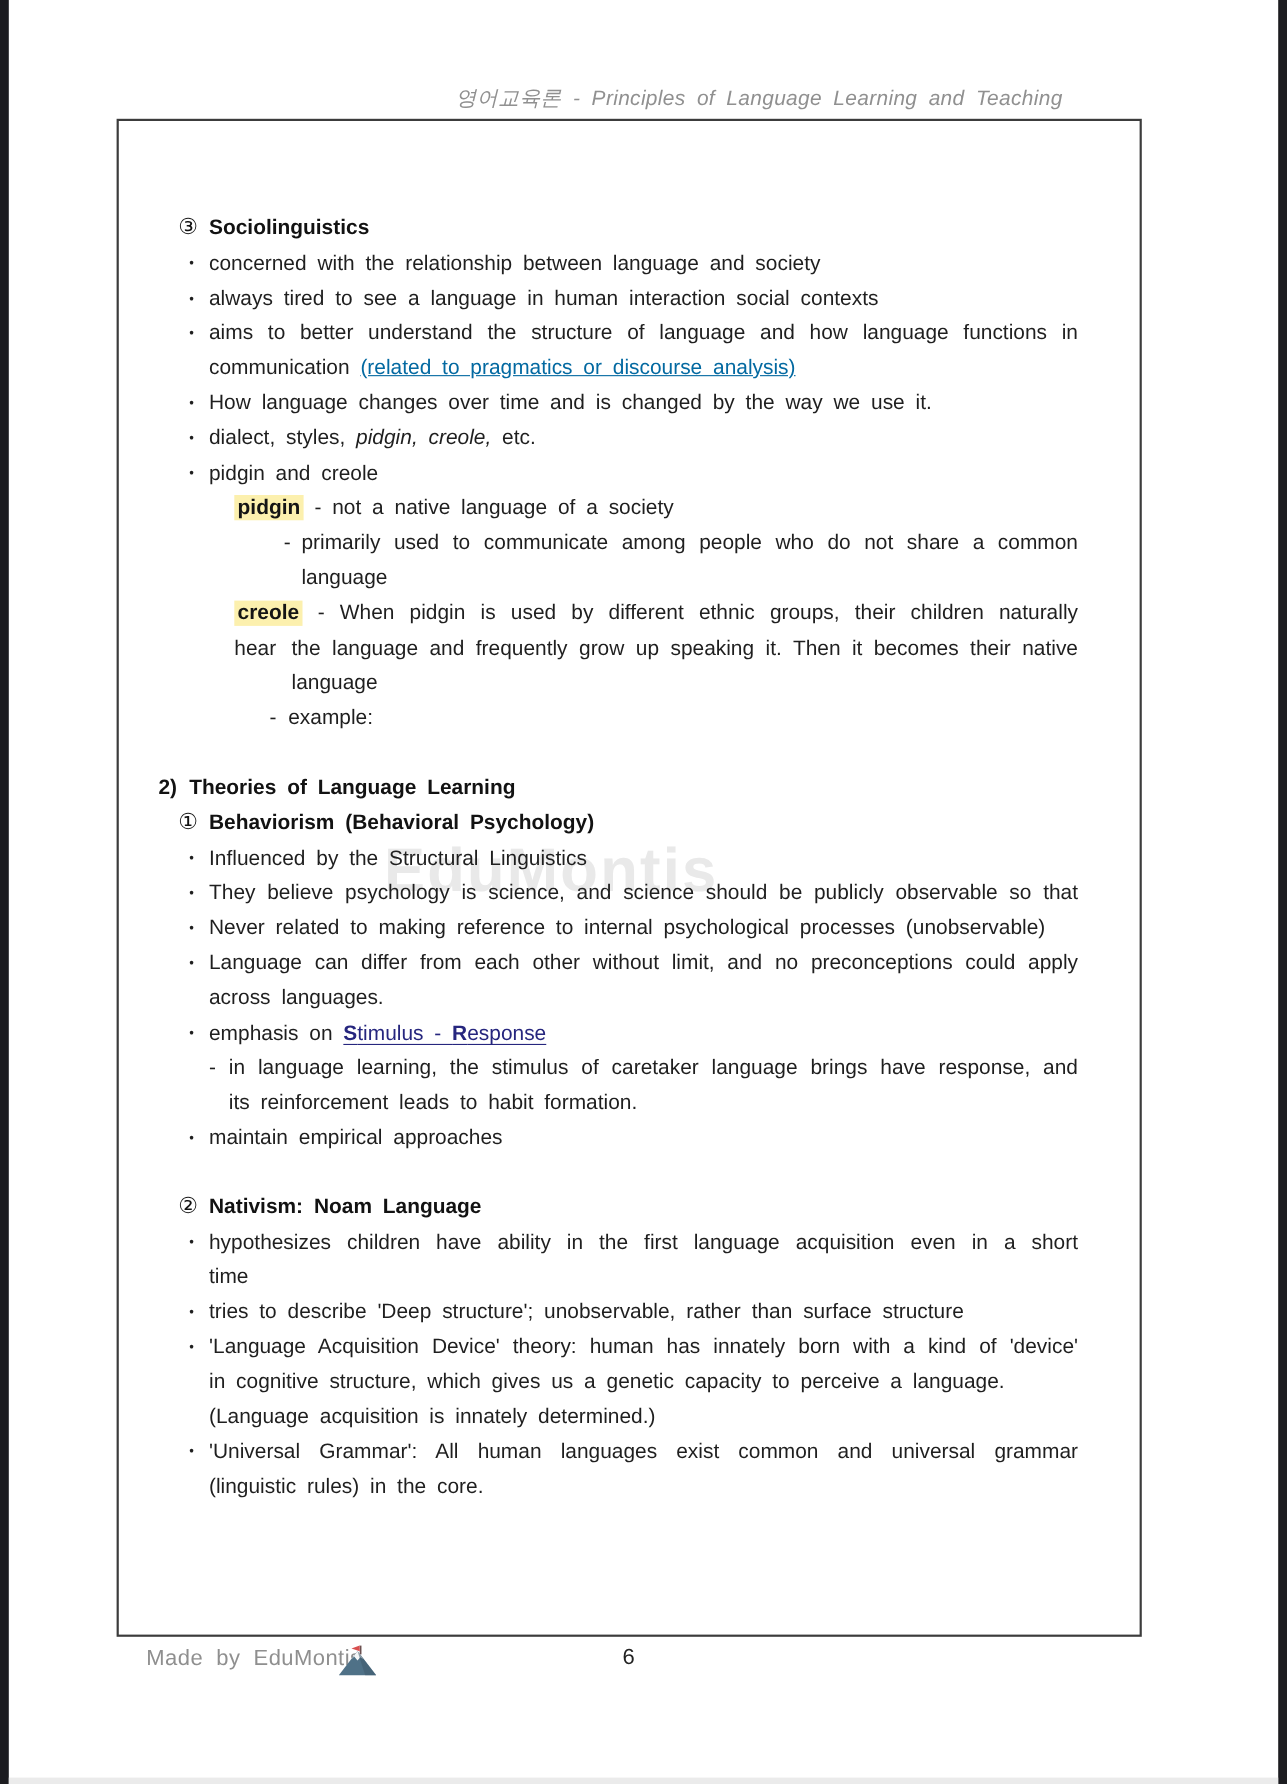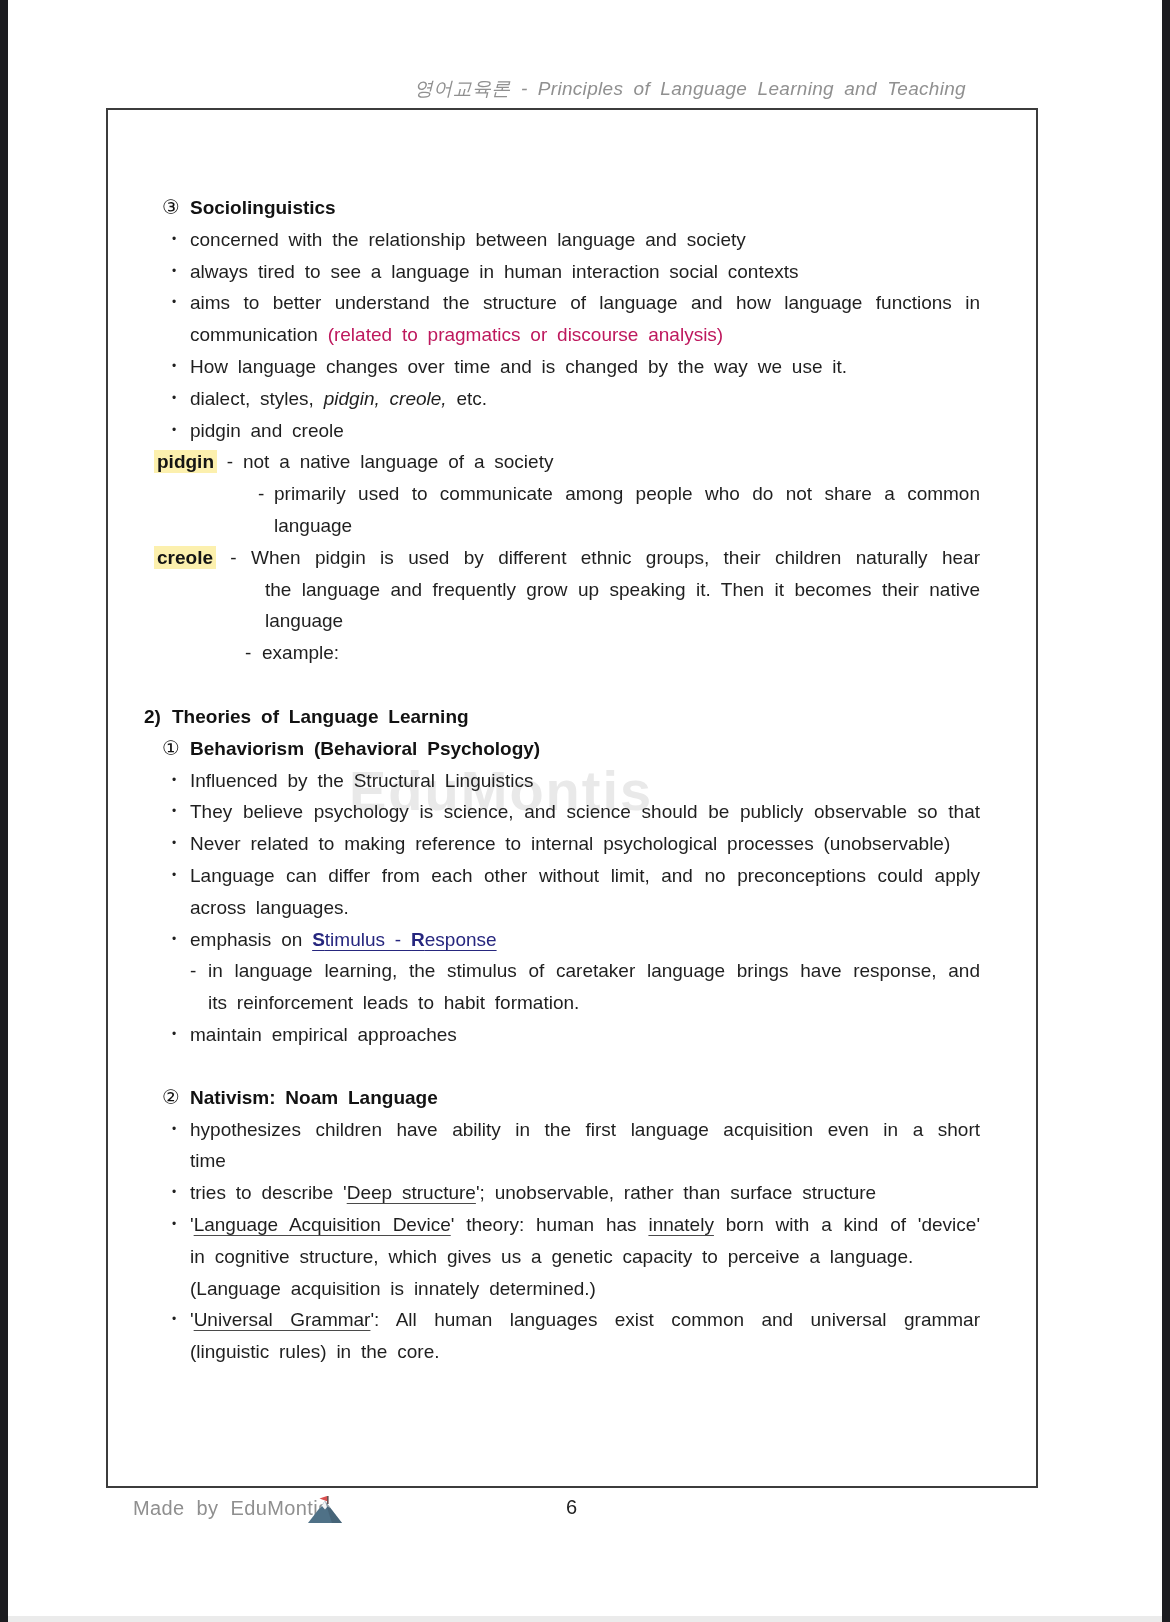--- a/index.html
+++ b/index.html
@@ -37,40 +37,40 @@
   }
   .ln.j{white-space:normal;text-align:justify;text-align-last:justify;}
   .mk{position:absolute;line-height:31.8px;}
   .h1{padding-left:64px;font-weight:bold;color:#121212;}
   .h1 .mk{left:36px;}
   .h2{padding-left:82px;font-weight:bold;color:#121212;}
   .h2 .mk{left:54px;font-weight:normal;font-size:20px;}
   .bullet{padding-left:82px;}
   .bullet .mk{left:64px;font-size:12px;}
   .cont{padding-left:82px;}
-  .def{padding-left:46px;}
+  .def{padding-left:105px;}
   .def2{padding-left:166px;}
   .def2 .mk{left:150px;}
   .def2c{padding-left:166px;}
   .defc{padding-left:157px;}
   .defdash{padding-left:154px;}
   .defdash .mk{left:137px;}
   .dash{padding-left:100px;}
   .dash .mk{left:82px;}
   .dashc{padding-left:100px;}
   .gap{margin-top:32px;}
   .gap2{margin-top:31px;}
 
   .b{font-weight:bold;color:#121212;text-align:center;}
   .i{font-style:italic;}
   .hl{background:#fcf0ae;font-weight:bold;color:#141414;padding:1px 3px;}
-  .purple{color:#be185d;}
+  .purple{color:#0369a1;text-decoration:underline;}
   .sr,.srb{color:#26267e;text-decoration:underline;text-underline-offset:4px;}
   .srb{font-weight:bold;}
-  .u{text-decoration:underline;text-underline-offset:4px;text-decoration-color:#4a4a4a;}
+  .u{text-underline-offset:4px;text-decoration-color:#4a4a4a;}
 
   .doc-footer{position:absolute;left:0;right:0;top:1494px;height:40px;}
   .made-by{
     position:absolute;left:133px;top:3px;
     font-size:20px;color:#8f8f8f;letter-spacing:.4px;word-spacing:.3em;
   }
   .logo{position:absolute;left:306px;top:0px;width:38px;height:30px;}
   .page-number{position:absolute;left:566px;top:2px;font-size:20px;color:#222;}
 </style>
 </head>

